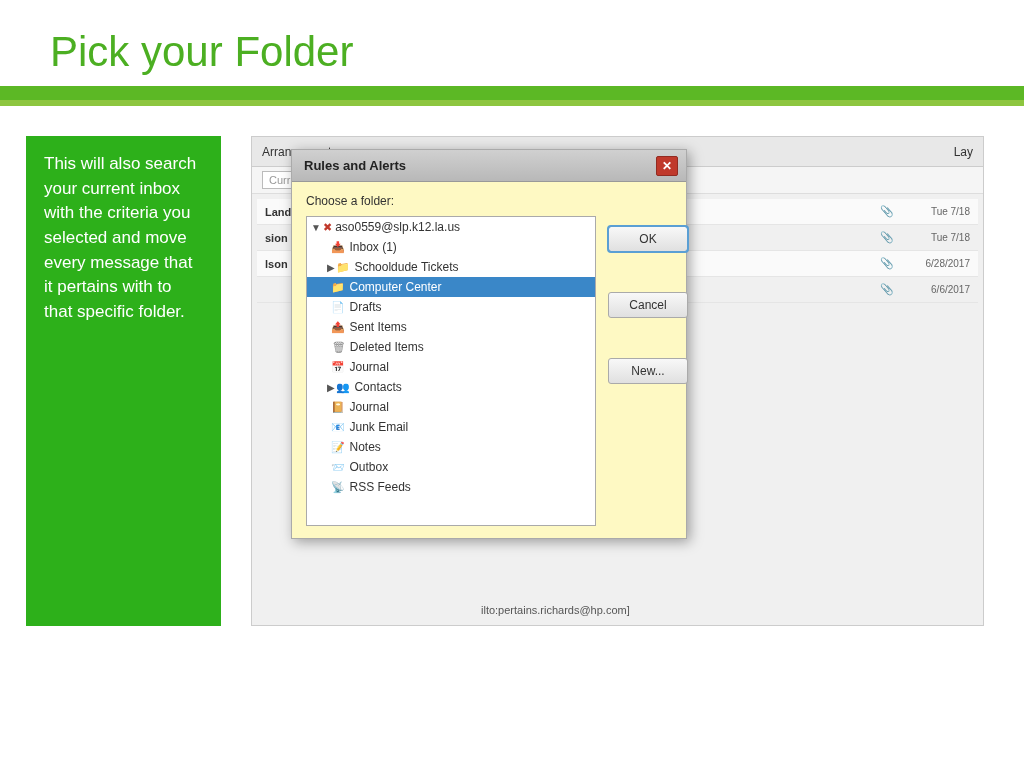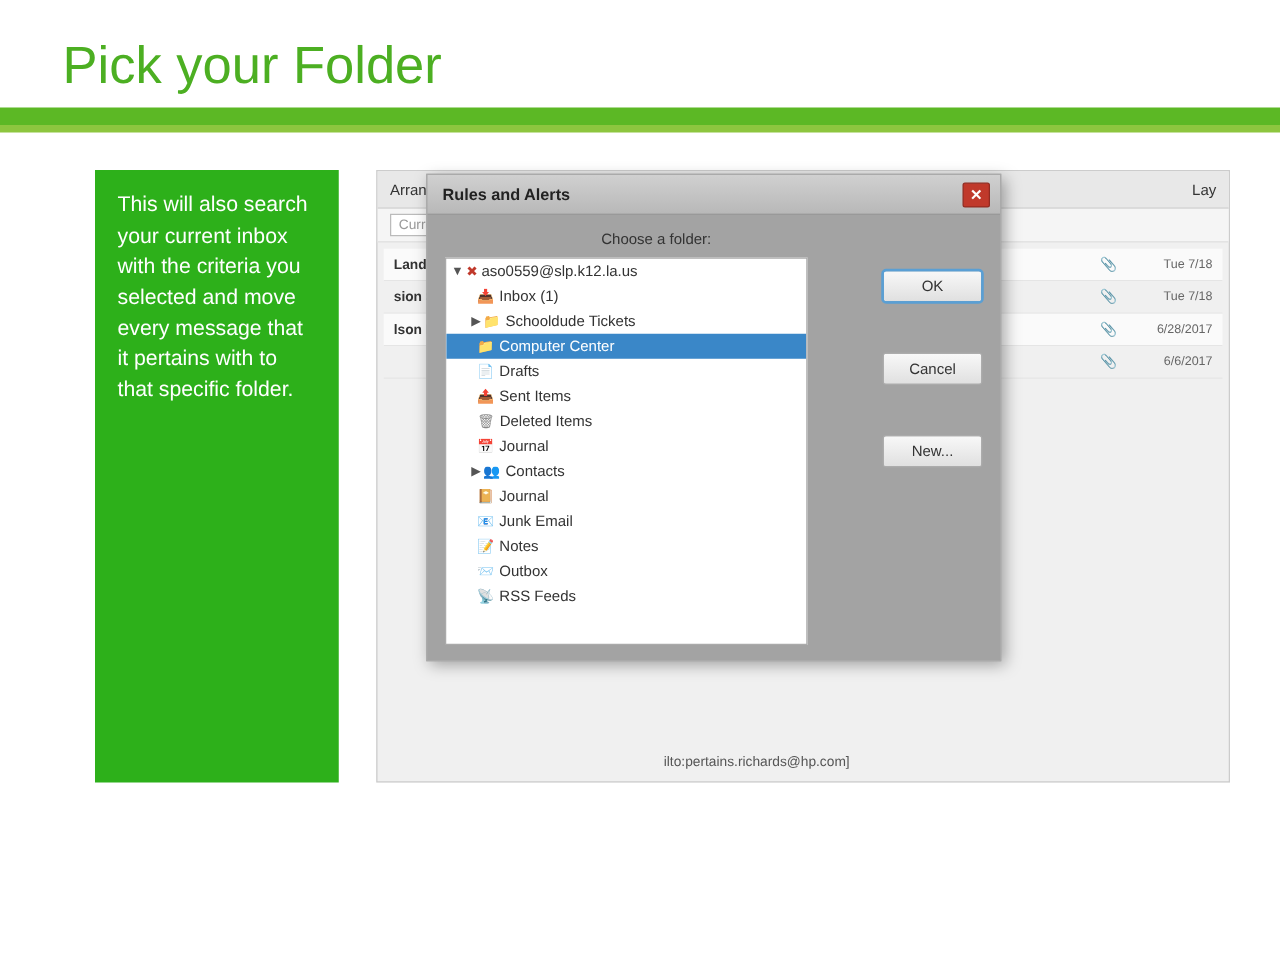--- a/index.html
+++ b/index.html
@@ -31,21 +31,21 @@
     .green-bar-thin {
       height: 6px;
       background: #8dc63f;
       width: 100%;
     }
 
     
     .content-area {
       display: flex;
       flex-direction: row;
-      padding: 30px 40px 20px 76px;
+      padding: 30px 40px 20px 26px;
       gap: 30px;
       position: relative;
     }
 
     
     .left-text-box {
       background: #2db01a;
       color: #ffffff;
       width: 195px;
       min-height: 470px;
@@ -124,24 +124,24 @@
       color: #999;
     }
     .sort-label {
       font-size: 11px;
       color: #555;
     }
 
     
     .dialog {
       position: absolute;
-      top: 3px;
+      top: 13px;
       left: 40px;
-      width: 460px;
-      background: #a3a3a3;
+      width: 396px;
+      background: #fef9c3;
       border: 1px solid #aaa;
       box-shadow: 3px 3px 12px rgba(0,0,0,0.35);
       z-index: 10;
     }
 
     .dialog-titlebar {
       background: linear-gradient(to bottom, #d0d0d0, #b8b8b8);
       height: 32px;
       display: flex;
       align-items: center;
@@ -178,21 +178,20 @@
     }
 
     .dialog-left {
       flex: 1;
     }
 
     .dialog-label {
       font-size: 12px;
       color: #333;
       margin-bottom: 8px;
-      text-align: center;
     }
 
     
     .folder-tree {
       border: 1px solid #aaa;
       background: #fff;
       height: 310px;
       overflow-y: auto;
       width: 290px;
       position: relative;

